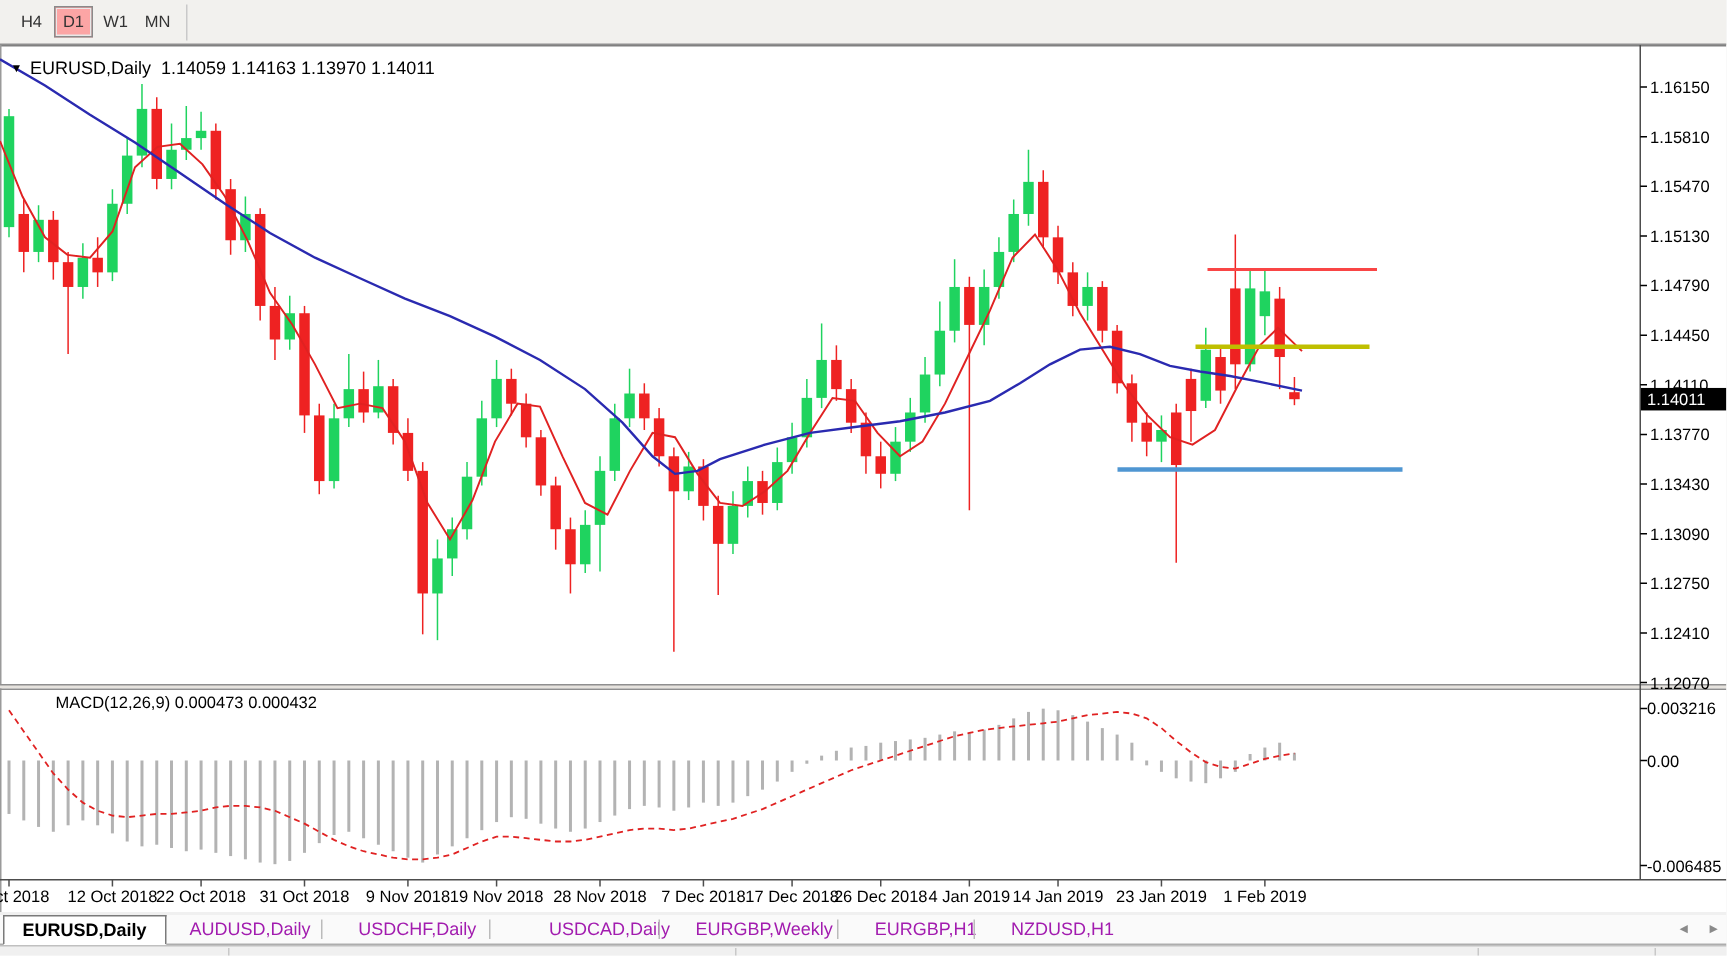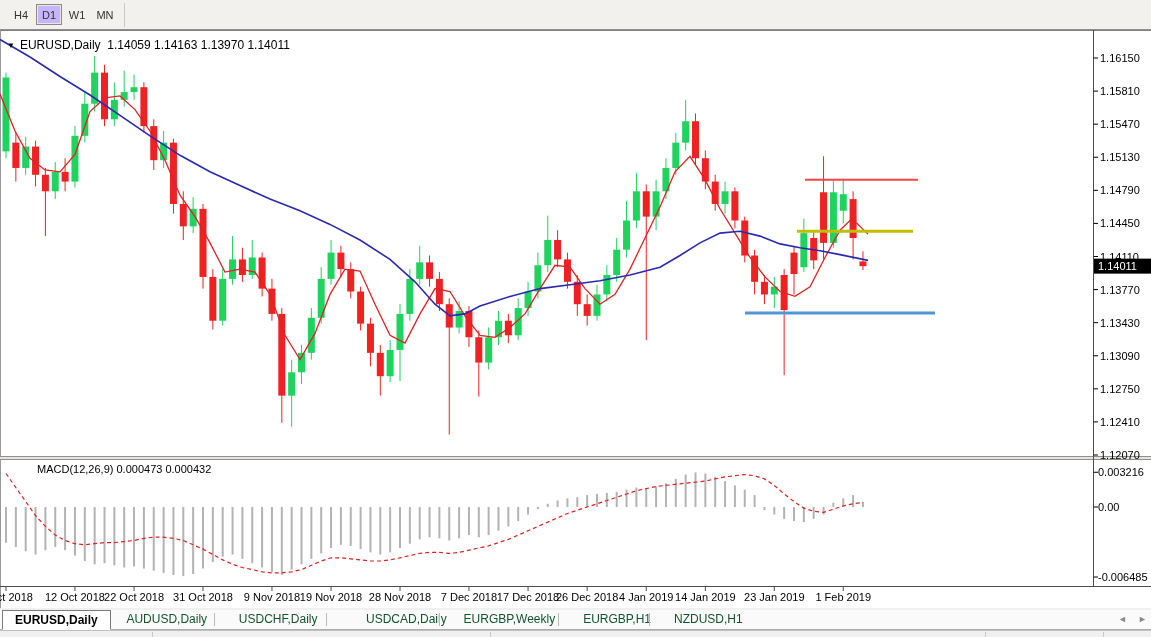--- a/index.html
+++ b/index.html
@@ -3,33 +3,33 @@
 <meta charset="utf-8">
 <style>
   html,body{margin:0;padding:0;}
   body{width:1151px;height:637px;position:relative;background:#f0f0f0;
        font-family:"Liberation Sans",sans-serif;overflow:hidden;}
   
   #toolbar{position:absolute;left:0;top:0;width:1151px;height:30px;background:#f2f1ee;
            border-bottom:1px solid #8f8f8f;box-sizing:border-box;}
   .tf-btn{position:absolute;top:4px;width:26px;height:21px;line-height:21px;text-align:center;
           font-size:11px;color:#333;cursor:default;border:1px solid transparent;box-sizing:border-box;}
-  .tf-btn.active{background:#c4b5fd;border:1px solid #8a8a8a;box-shadow:inset 0 0 0 1px #e8e8e8;}
+  .tf-btn.active{background:#fca5a5;border:1px solid #8a8a8a;box-shadow:inset 0 0 0 1px #e8e8e8;}
   #tb-sep{position:absolute;left:124px;top:3px;width:1px;height:24px;background:#c9c9c9;}
   
   #chart-wrap{position:absolute;left:0;top:30px;width:1151px;height:578px;background:#fff;}
   #chart-svg{position:absolute;left:0;top:0;}
   .overlay{position:absolute;font-size:12px;color:#000;white-space:nowrap;}
   #price-title{left:7px;top:8px;}
   #price-title .tri{font-size:8px;vertical-align:1px;margin-right:5px;}
   #macd-title{left:5px;top:433px;font-size:11px;padding-left:32px;}
   
   #tabbar{position:absolute;left:0;top:610px;width:1151px;height:20px;background:#fafafa;
           border-bottom:1px solid #adadad;box-sizing:border-box;}
-  .tab{position:absolute;top:0;height:19px;line-height:19px;font-size:12px;color:#14532d;
+  .tab{position:absolute;top:0;height:19px;line-height:19px;font-size:12px;color:#a21caf;
        padding:0 12px;cursor:default;}
   .tab.active{background:#fff;border:1px solid #7a7a7a;border-bottom:1px solid #fff;
               color:#000;font-weight:bold;top:0;height:20px;line-height:19px;box-sizing:border-box;}
   .tab-sep{position:absolute;top:3px;width:1px;height:13px;background:#bbb;}
   .tab-scroll{position:absolute;top:4px;font-size:9px;color:#8a8a8a;}
   
   #statusbar{position:absolute;left:0;top:630px;width:1151px;height:7px;background:#f0f0f0;
              border-top:1px solid #c0c0c0;box-sizing:border-box;}
   .status-div{position:absolute;top:1px;width:1px;height:6px;background:#c8c8c8;}
 </style>

